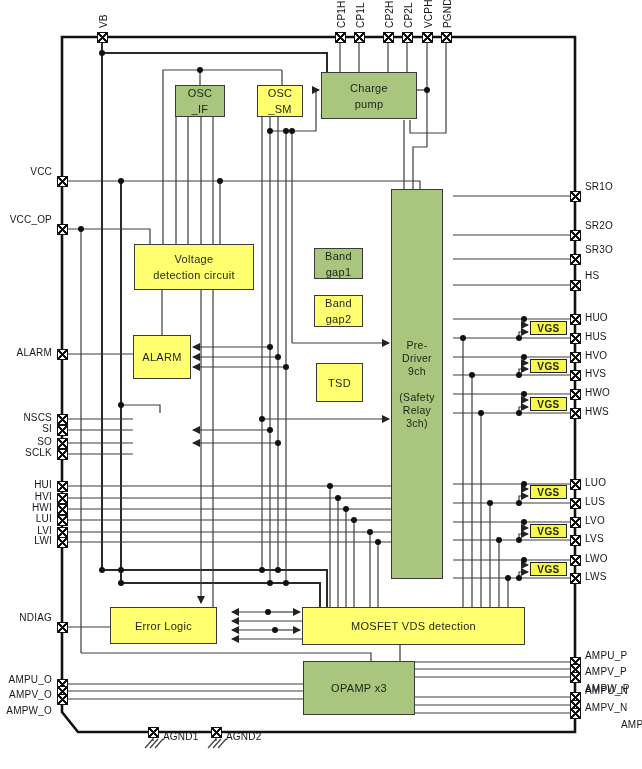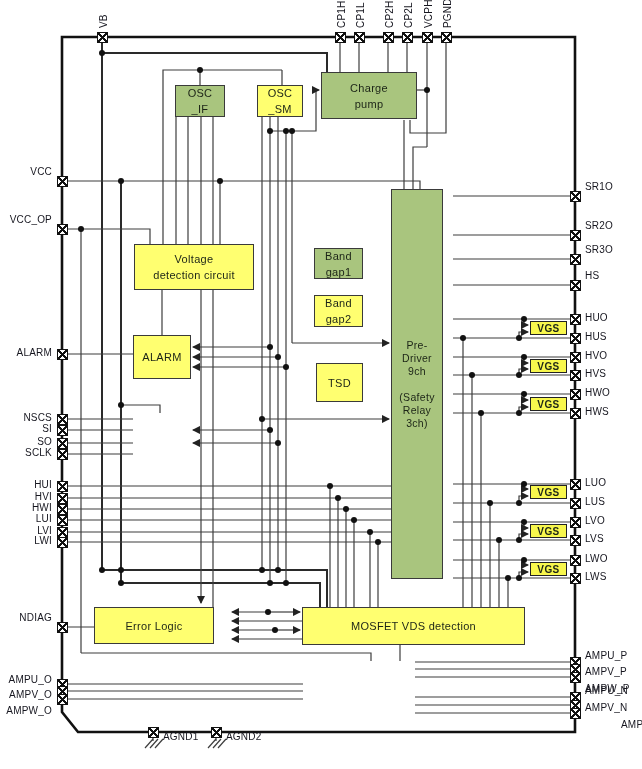--- a/index.html
+++ b/index.html
@@ -259,26 +259,29 @@
       <span>TSD</span>
     </div>
   <div class="block green pre-driver" style="left:391px;top:189px;width:52px;height:390px;">
       <span>Pre-Driver
 9ch
 
 (Safety
 Relay
 3ch)</span>
     </div>
-  <div class="block yellow" style="left:94px;top:607px;width:120px;height:37px;">
+  <div class="block yellow" style="left:110px;top:607px;width:107px;height:37px;">
       <span>Error Logic</span>
     </div>
   <div class="block yellow" style="left:302px;top:607px;width:223px;height:38px;">
       <span>MOSFET VDS detection</span>
     </div>
+  <div class="block green" style="left:303px;top:661px;width:112px;height:54px;">
+      <span>OPAMP x3</span>
+    </div>
 
   <div class="vgs" style="left:530px;top:321px;">
       <span>VGS</span>
     </div>
   <div class="vgs" style="left:530px;top:359px;">
       <span>VGS</span>
     </div>
   <div class="vgs" style="left:530px;top:397px;">
       <span>VGS</span>
     </div>

